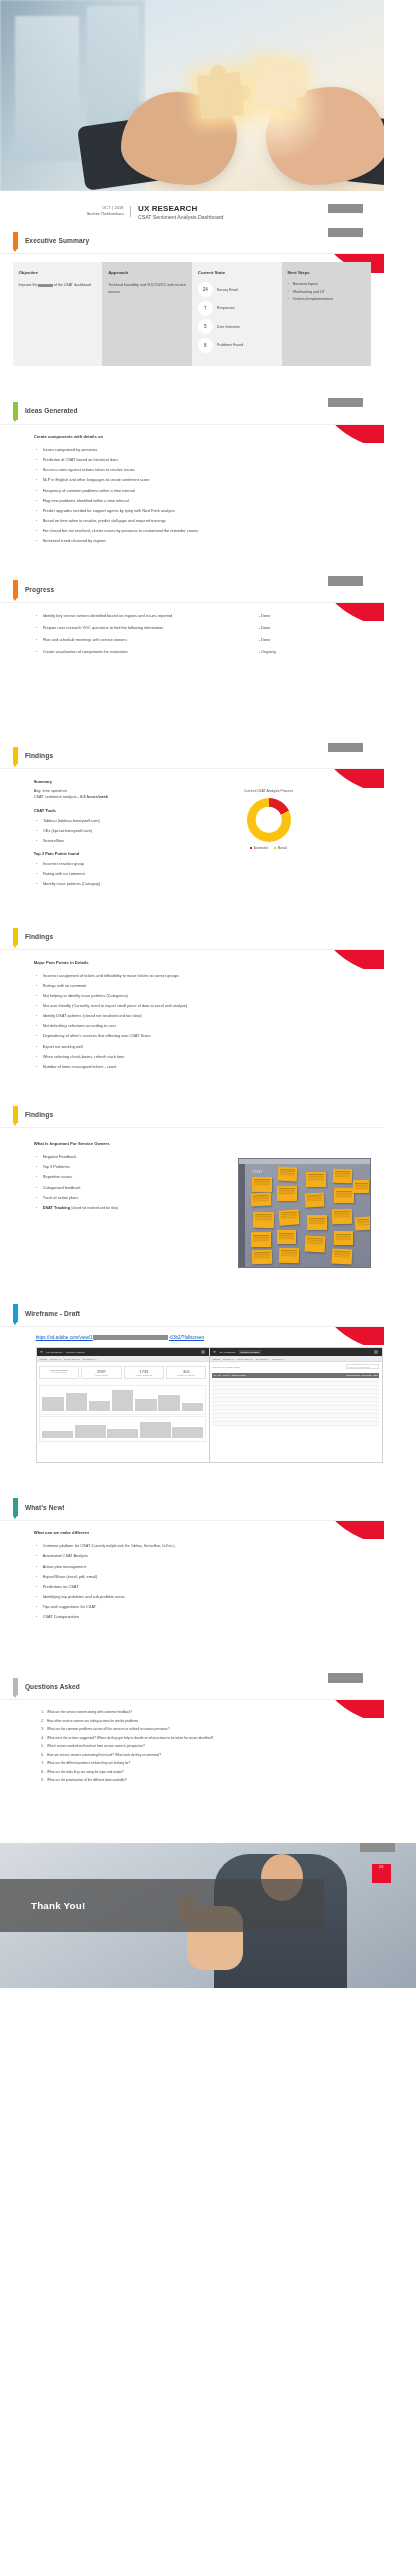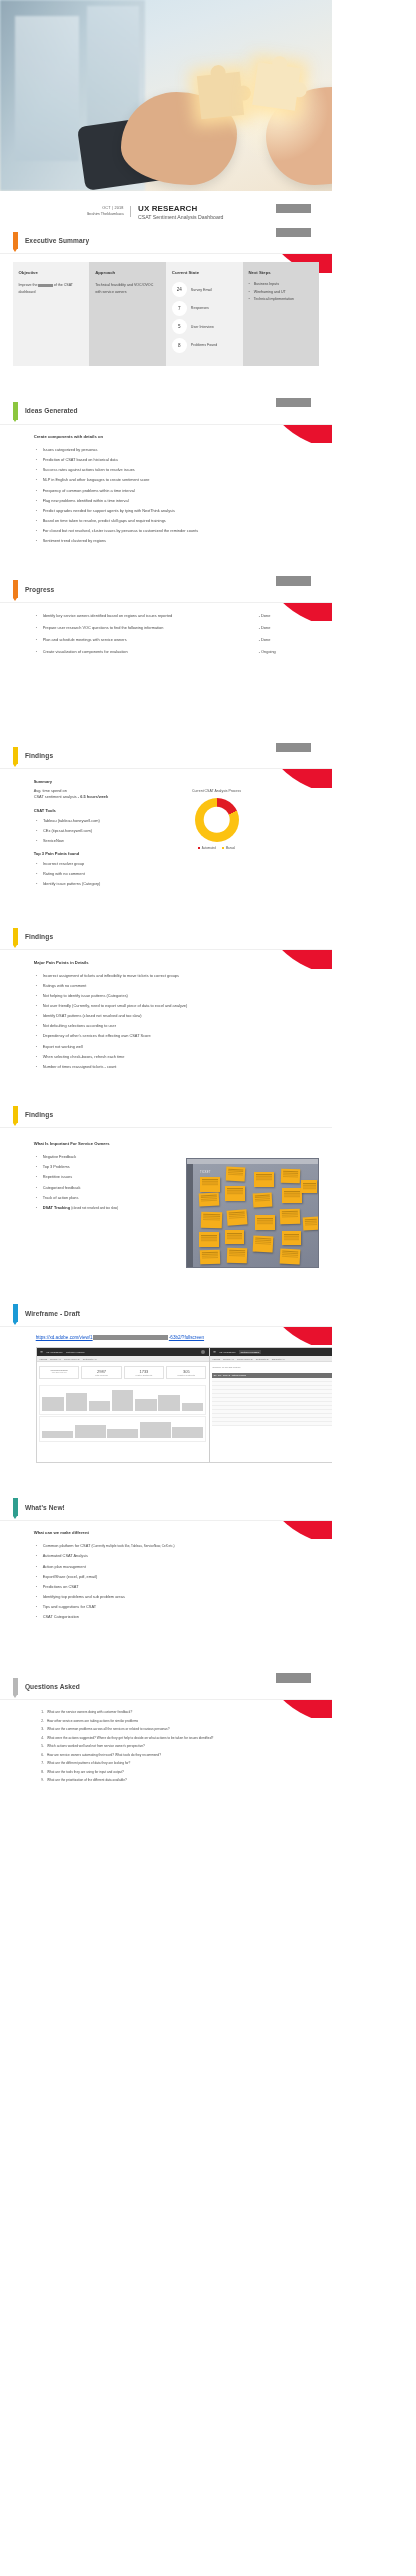--- a/index.html
+++ b/index.html
@@ -9,21 +9,21 @@
     background:#ffffff;
     color:#404040;
     width:416px;
     position:relative;
   }
   .page { width:416px; position:relative; }
 
   
   .slide {
     position:relative;
-    width:332px;
+    width:384px;
     background:#fff;
     overflow:hidden;
   }
 
   
   .corner {
     position:absolute;
     top:0; right:0;
     width:67px; height:45px;
     overflow:hidden;
@@ -736,15 +736,25 @@
         <li>How are service owners automating their work? What tools do they recommend?</li>
         <li>What are the different patterns of data they are looking for?</li>
         <li>What are the tools they are using for input and output?</li>
         <li>What are the prioritization of the different data available?</li>
       </ol>
     </div>
   </section>
 
   <div class="spacer" style="height:40px"></div>
 
+  <section class="ty">
+    <div class="ty-greytab"></div>
+    <div class="person"></div>
+    <div class="head"></div>
+    <div class="thumb"></div>
+    <div class="ty-band">
+      <div class="ty-text">Thank You!</div>
+    </div>
+    <div class="ty-badge">UX</div>
+  </section>
 
 </div>
 
 
 </body></html>

